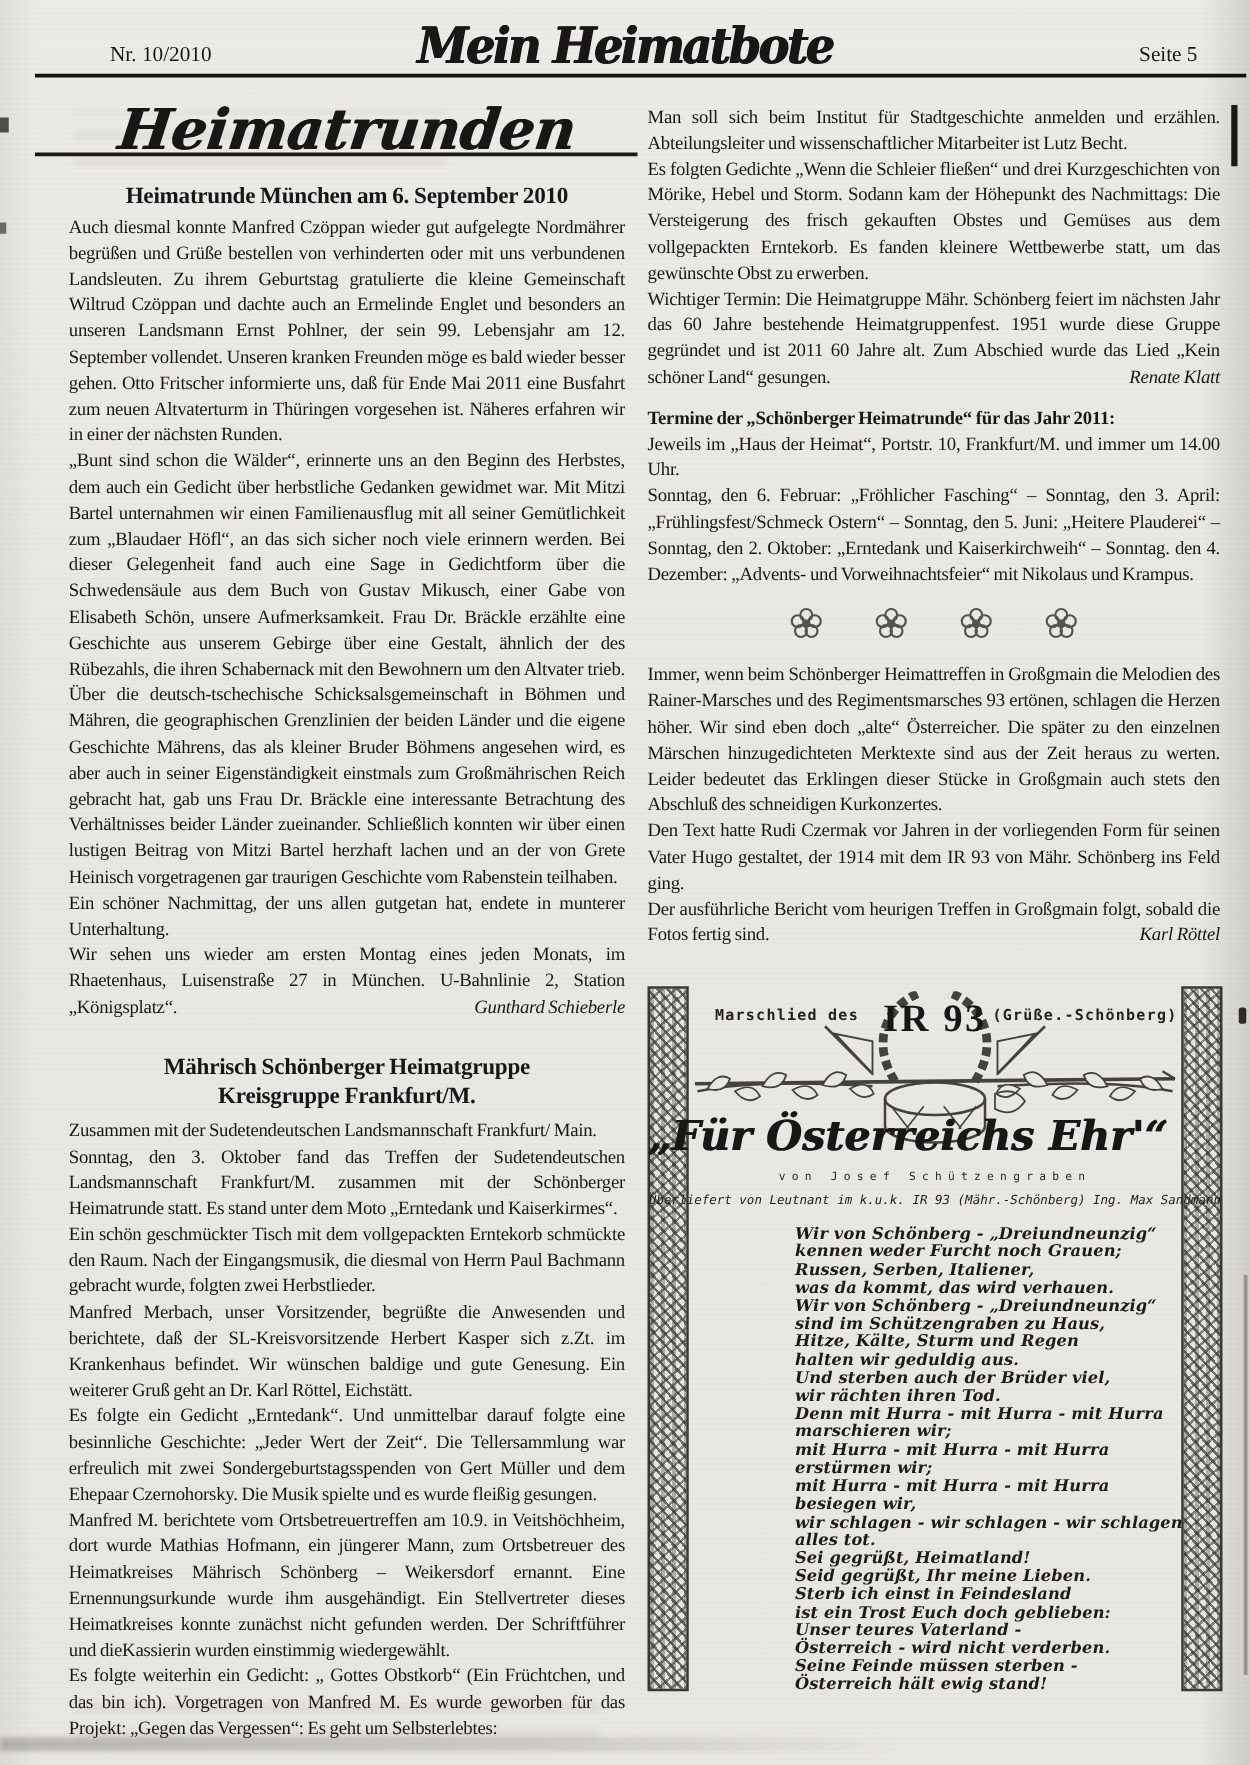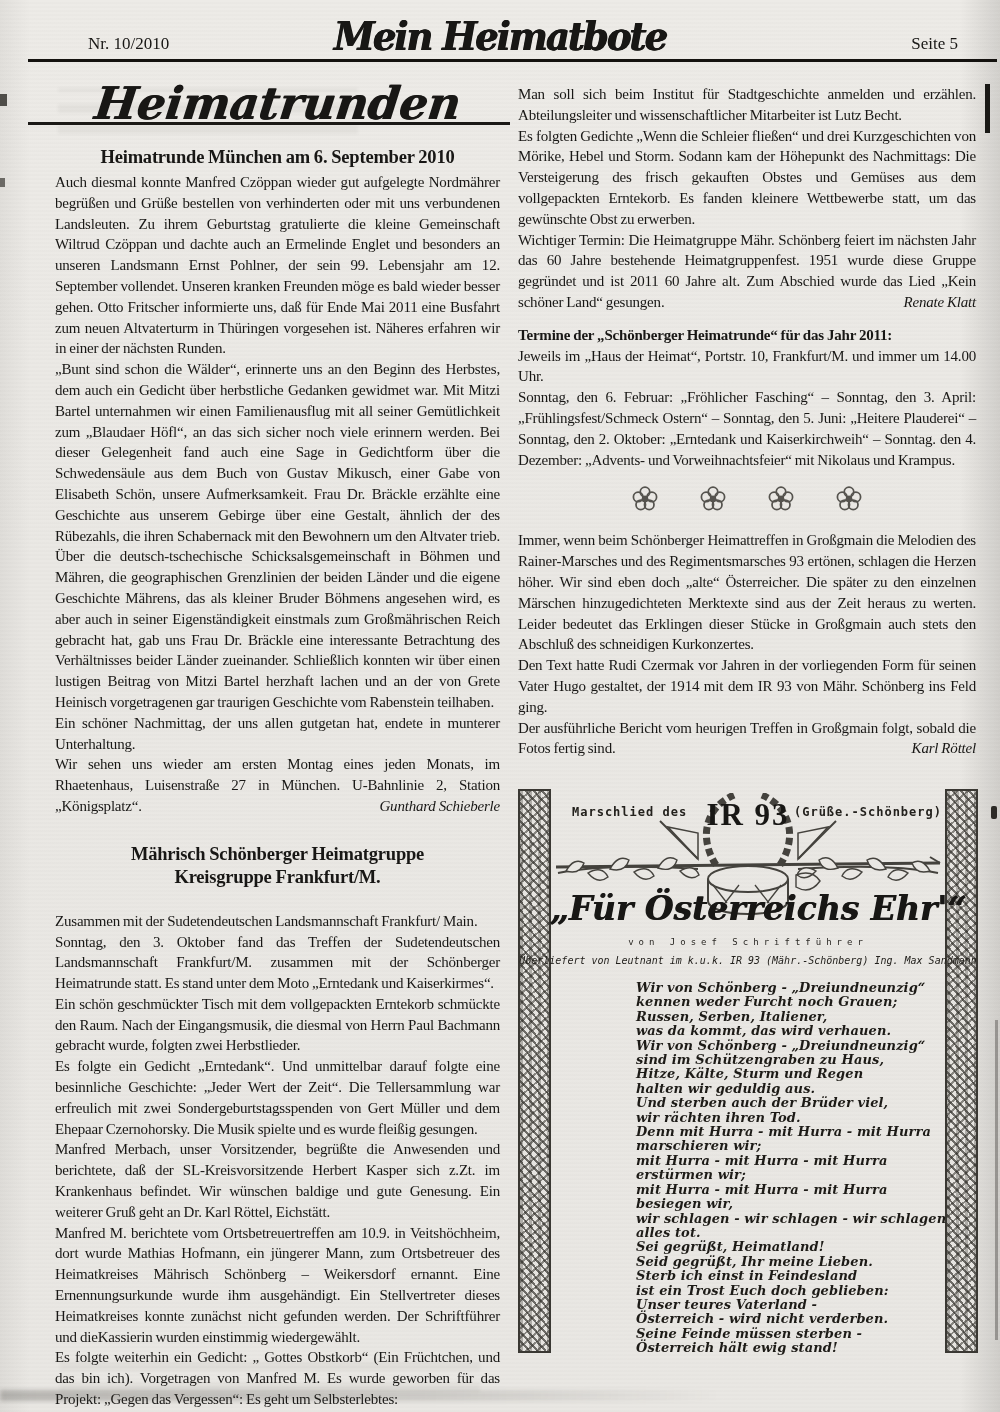--- a/index.html
+++ b/index.html
@@ -33,21 +33,21 @@
   
   .script-wrap{position:relative; height:62px; margin-bottom:6px;}
   .script-title{
     position:relative; z-index:2; text-align:center;
     font-family:"DejaVu Serif", serif; font-weight:bold; font-style:italic;
     font-size:45px; line-height:52px; transform:skewX(-7deg);
     text-shadow:0.8px 0 #181715;
   }
   .script-underline{position:absolute; left:-27px; top:44px; width:482px; height:3px; background:#1c1a17; z-index:1;}
   .sec-title{font-weight:bold; text-align:center; font-size:18.5px; line-height:23px; margin:4px 0 3px 0;}
-  .sec-title2{font-weight:bold; text-align:center; font-size:18.5px; line-height:23px; margin:26px 0 22px 0;}
+  .sec-title2{font-weight:bold; text-align:center; font-size:18.5px; line-height:23px; margin:26px 0 6px 0;}
   .sig{ text-align:right; font-style:italic; margin-top:-20.8px; }
   .bold-line{font-weight:bold; display:block;}
   
   .ornament-row{display:flex; justify-content:center; gap:42px; margin:16px 0 18px 0;}
   .flower{width:26px; height:26px; display:block;}
   
   .songbox{position:absolute; left:518px; top:787px; width:460px; height:625px;}
   .leafstrip{
     position:absolute; top:2px; width:29px; height:560px;
     border:2px solid #3a3833;
@@ -57,23 +57,23 @@
       repeating-linear-gradient(90deg, rgba(70,68,62,.35) 0 3px, rgba(0,0,0,0) 3px 9px),
       #e6e4e0;
   }
   .strip-left{left:0;}
   .strip-right{right:0;}
   .kicker-row{position:absolute; top:18px; left:54px; right:36px; display:flex; justify-content:space-between;
     font-family:"DejaVu Sans Mono", monospace; font-weight:bold; font-size:12px; letter-spacing:1px; z-index:3; color:#23211d;}
   .regiment{position:absolute; top:10px; left:0; right:0; text-align:center; z-index:3;
     font-family:"Liberation Serif", serif; font-weight:bold; font-size:31px; letter-spacing:2px;}
   .wreath{position:absolute; top:6px; left:30px; z-index:2;}
-  .song-title{position:absolute; top:102px; left:0; right:0; text-align:center; z-index:3;
+  .song-title{position:absolute; top:102px; left:0; right:0; text-align:left; z-index:3;
     font-family:"DejaVu Serif", serif; font-weight:bold; font-style:italic; font-size:33px; letter-spacing:0px;
-    text-shadow:0.7px 0 #181715;padding-left:20px;}
+    text-shadow:0.7px 0 #181715;}
   .song-byline{position:absolute; top:150px; left:0; right:0; text-align:center;
     font-family:"DejaVu Sans Mono", monospace; font-size:9px; letter-spacing:5px; color:#2a2824;}
   .song-transmission{position:absolute; top:168px; left:0; right:0; text-align:center;
     font-family:"DejaVu Sans Mono", monospace; font-style:italic; font-size:10px; letter-spacing:0px; color:#23211d;}
   .poem{position:absolute; top:194px; left:118px; right:30px; white-space:pre-line;
     font-family:"DejaVu Serif", serif; font-weight:bold; font-style:italic;
     font-size:13px; line-height:14.4px; letter-spacing:0.1px; color:#1d1b17;}
   
   .artifact{position:absolute; pointer-events:none;}
   .a-topright{left:985px; top:84px; width:5px; height:49px; background:#1a1916;}
@@ -113,22 +113,22 @@
     <p>Ein schöner Nachmittag, der uns allen gutgetan hat, endete in munterer Unterhaltung.</p>
     <p>Wir sehen uns wieder am ersten Montag eines jeden Monats, im Rhaetenhaus, Luisenstraße 27 in München. U-Bahnlinie 2, Station „Königsplatz“.</p>
     <div class="sig">Gunthard Schieberle</div>
     <div class="sec-title2">
       <span style="display:block">Mährisch Schönberger Heimatgruppe</span>
       <span style="display:block">Kreisgruppe Frankfurt/M.</span>
     </div>
     <p>Zusammen mit der Sudetendeutschen Landsmannschaft Frankfurt/ Main.</p>
     <p>Sonntag, den 3. Oktober fand das Treffen der Sudetendeutschen Landsmannschaft Frankfurt/M. zusammen mit der Schönberger Heimatrunde statt. Es stand unter dem Moto „Erntedank und Kaiserkirmes“.</p>
     <p>Ein schön geschmückter Tisch mit dem vollgepackten Erntekorb schmückte den Raum. Nach der Eingangsmusik, die diesmal von Herrn Paul Bachmann gebracht wurde, folgten zwei Herbstlieder.</p>
+    <p>Manfred Merbach, unser Vorsitzender, begrüßte die Anwesenden und berichtete, daß der SL-Kreisvorsitzende Herbert Kasper sich z.Zt. im Krankenhaus befindet. Wir wünschen baldige und gute Genesung. Ein weiterer Gruß geht an Dr. Karl Röttel, Eichstätt.</p>
     <p>Es folgte ein Gedicht „Erntedank“. Und unmittelbar darauf folgte eine besinnliche Geschichte: „Jeder Wert der Zeit“. Die Tellersammlung war erfreulich mit zwei Sondergeburtstagsspenden von Gert Müller und dem Ehepaar Czernohorsky. Die Musik spielte und es wurde fleißig gesungen.</p>
-    <p>Manfred Merbach, unser Vorsitzender, begrüßte die Anwesenden und berichtete, daß der SL-Kreisvorsitzende Herbert Kasper sich z.Zt. im Krankenhaus befindet. Wir wünschen baldige und gute Genesung. Ein weiterer Gruß geht an Dr. Karl Röttel, Eichstätt.</p>
     <p>Manfred M. berichtete vom Ortsbetreuertreffen am 10.9. in Veitshöchheim, dort wurde Mathias Hofmann, ein jüngerer Mann, zum Ortsbetreuer des Heimatkreises Mährisch Schönberg – Weikersdorf ernannt. Eine Ernennungsurkunde wurde ihm ausgehändigt. Ein Stellvertreter dieses Heimatkreises konnte zunächst nicht gefunden werden. Der Schriftführer und dieKassierin wurden einstimmig wiedergewählt.</p>
     <p>Es folgte weiterhin ein Gedicht: „ Gottes Obstkorb“ (Ein Früchtchen, und das bin ich). Vorgetragen von Manfred M. Es wurde geworben für das Projekt: „Gegen das Vergessen“: Es geht um Selbsterlebtes:</p>
   </div>
 
   <div class="col col-right">
     <p>Man soll sich beim Institut für Stadtgeschichte anmelden und erzählen. Abteilungsleiter und wissenschaftlicher Mitarbeiter ist Lutz Becht.</p>
     <p>Es folgten Gedichte „Wenn die Schleier fließen“ und drei Kurzgeschichten von Mörike, Hebel und Storm. Sodann kam der Höhepunkt des Nachmittags: Die Versteigerung des frisch gekauften Obstes und Gemüses aus dem vollgepackten Erntekorb. Es fanden kleinere Wettbewerbe statt, um das gewünschte Obst zu erwerben.</p>
     <p>Wichtiger Termin: Die Heimatgruppe Mähr. Schönberg feiert im nächsten Jahr das 60 Jahre bestehende Heimatgruppenfest. 1951 wurde diese Gruppe gegründet und ist 2011 60 Jahre alt. Zum Abschied wurde das Lied „Kein schöner Land“ gesungen.</p>
     <div class="sig">Renate Klatt</div>
     <p style="margin-top:12px">
@@ -226,21 +226,21 @@
 
       <path class="ln" d="M248 82 q16 -6 24 6 q-10 14 -24 6z" fill="#b4b2ac" stroke-width="1.4"></path>
     </svg>
 
     <div class="kicker-row">
       <span>Marschlied des</span>
       <span>(Grüße.-Schönberg)</span>
     </div>
     <div class="regiment">IR 93</div>
     <div class="song-title">„Für Österreichs Ehr'“</div>
-    <div class="song-byline">von Josef Schriftführer</div>
+    <div class="song-byline">von Josef Schützengraben</div>
     <div class="song-transmission">Überliefert von Leutnant im k.u.k. IR 93 (Mähr.-Schönberg) Ing. Max Sandmann</div>
     <div class="poem">Wir von Schönberg - „Dreiundneunzig“
 kennen weder Furcht noch Grauen;
 Russen, Serben, Italiener,
 was da kommt, das wird verhauen.
 Wir von Schönberg - „Dreiundneunzig“
 sind im Schützengraben zu Haus,
 Hitze, Kälte, Sturm und Regen
 halten wir geduldig aus.
 Und sterben auch der Brüder viel,

